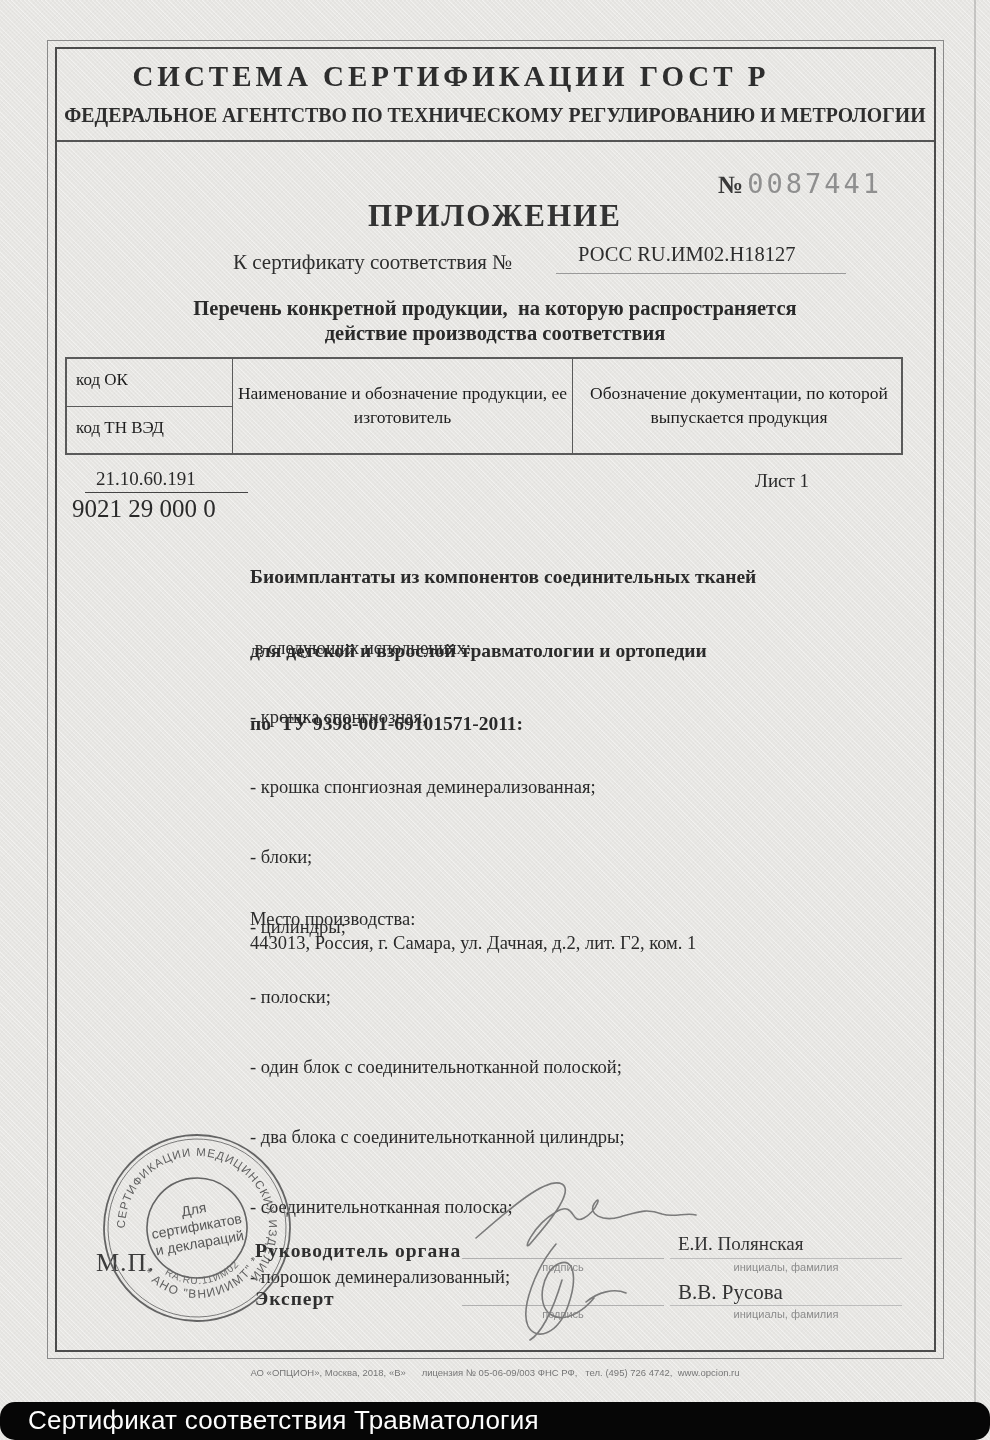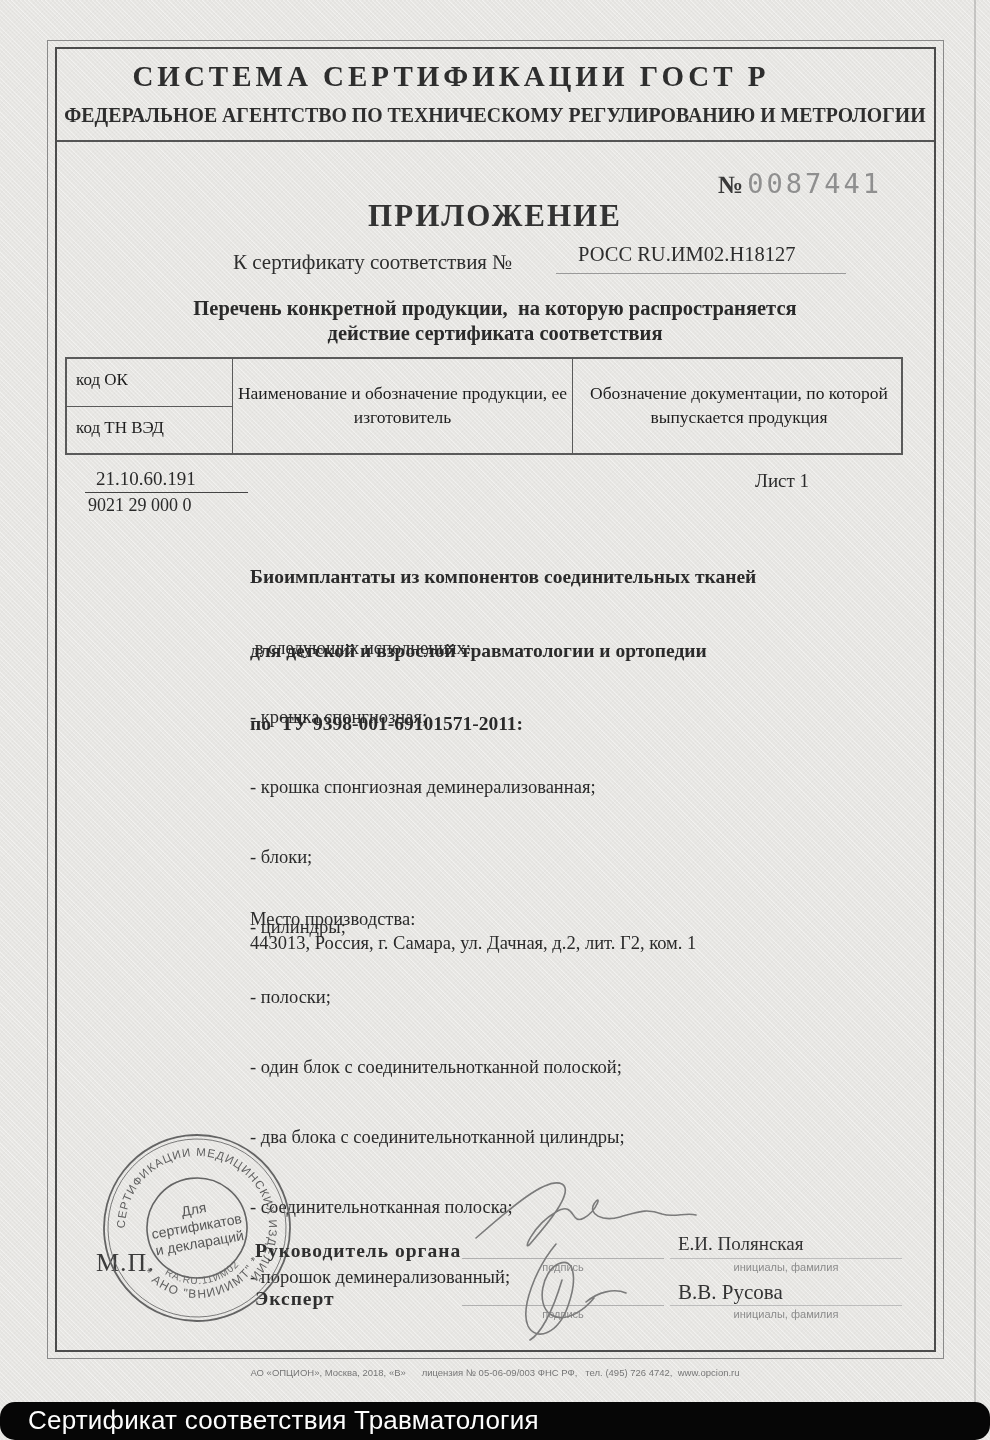--- a/index.html
+++ b/index.html
@@ -42,21 +42,21 @@
   .tbl .v1 { position:absolute; left:165px; top:0; width:1px; height:94px; background:#5a5a5a; }
   .tbl .v2 { position:absolute; left:505px; top:0; width:1px; height:94px; background:#5a5a5a; }
   .tbl .h1 { position:absolute; left:0; top:47px; width:165px; height:1px; background:#5a5a5a; }
   .tbl .c-ok   { position:absolute; left:9px; top:11px; font-size:17px; color:#1d1d1d; }
   .tbl .c-tn   { position:absolute; left:9px; top:59px; font-size:17px; color:#1d1d1d; }
   .tbl .c-name { position:absolute; left:166px; top:22px; width:339px; text-align:center; font-size:17.5px; line-height:24px; color:#1d1d1d; }
   .tbl .c-doc  { position:absolute; left:506px; top:22px; width:332px; text-align:center; font-size:17.5px; line-height:24px; color:#1d1d1d; }
 
   .code-ok   { position:absolute; left:96px; top:468px; font-size:19px; }
   .code-line { position:absolute; left:85px; top:492px; width:163px; height:1px; background:#444; }
-  .code-tn   { position:absolute; left:88px; top:495px; font-size:18px;text-align:center; }
+  .code-tn   { position:absolute; left:72px; top:495px; font-size:25px;text-align:center; }
   .sheet     { position:absolute; left:755px; top:470px; font-size:19px; }
 
   .prod-title { position:absolute; left:250px; top:516px; width:600px;
     font-weight:bold; font-size:19.5px; line-height:24.5px; white-space:pre-wrap; }
   .prod-list { position:absolute; left:250px; top:590px; width:620px;
     font-size:18.5px; line-height:23.3px; white-space:pre-wrap; }
   .place-block { position:absolute; left:250px; top:908px; width:640px;
     font-size:18.5px; line-height:23.5px; }
 
   .mp { position:absolute; left:96px; top:1248px; font-size:26px; color:#3c3c3c; letter-spacing:1px; }
@@ -106,21 +106,21 @@
     <span class="no-val">0087441</span>
   </div>
 
   <div class="main-title">ПРИЛОЖЕНИЕ</div>
 
   <div class="cert-label">К сертификату соответствия №</div>
   <div class="cert-value">РОСС RU.ИМ02.Н18127</div>
   <div class="cert-underline"></div>
 
   <div class="subtitle1">Перечень конкретной продукции,  на которую распространяется</div>
-  <div class="subtitle2">действие сертификата соответствия</div>
+  <div class="subtitle2">действие производства соответствия</div>
 
   <div class="tbl">
     <div class="v1"></div>
     <div class="v2"></div>
     <div class="h1"></div>
     <div class="c-ok">код ОК</div>
     <div class="c-tn">код ТН ВЭД</div>
     <div class="c-name">Наименование и обозначение продукции, ее изготовитель</div>
     <div class="c-doc">Обозначение документации, по которой выпускается продукция</div>
   </div>

